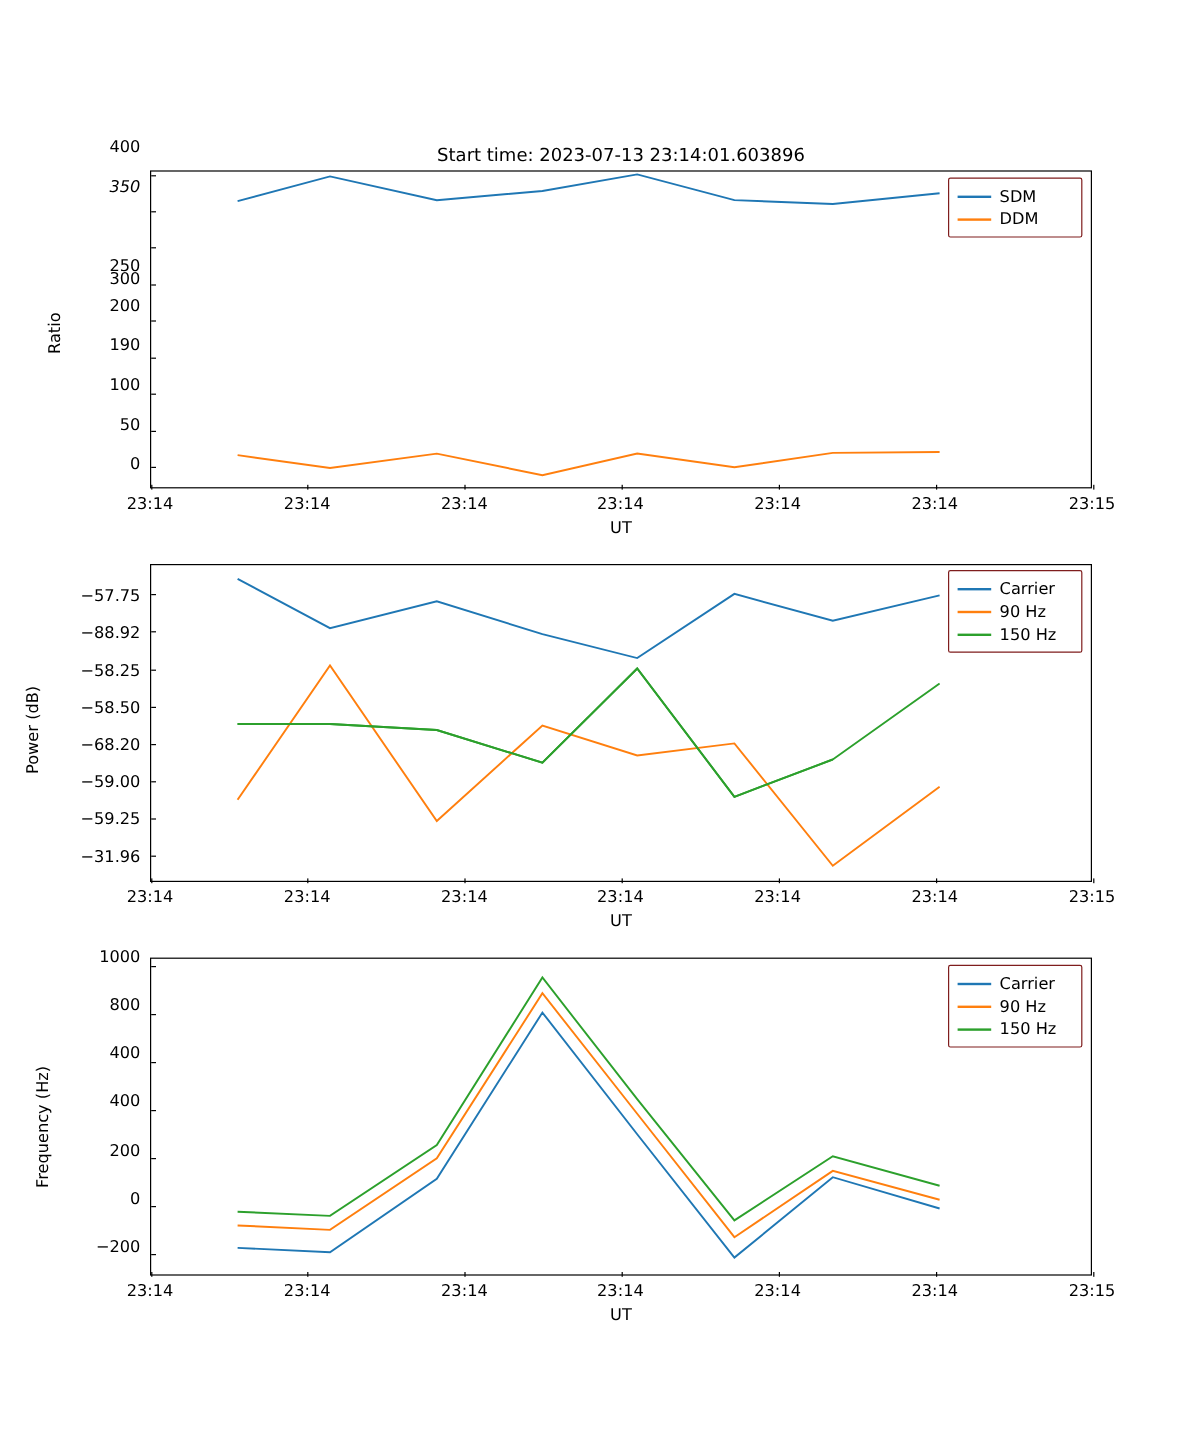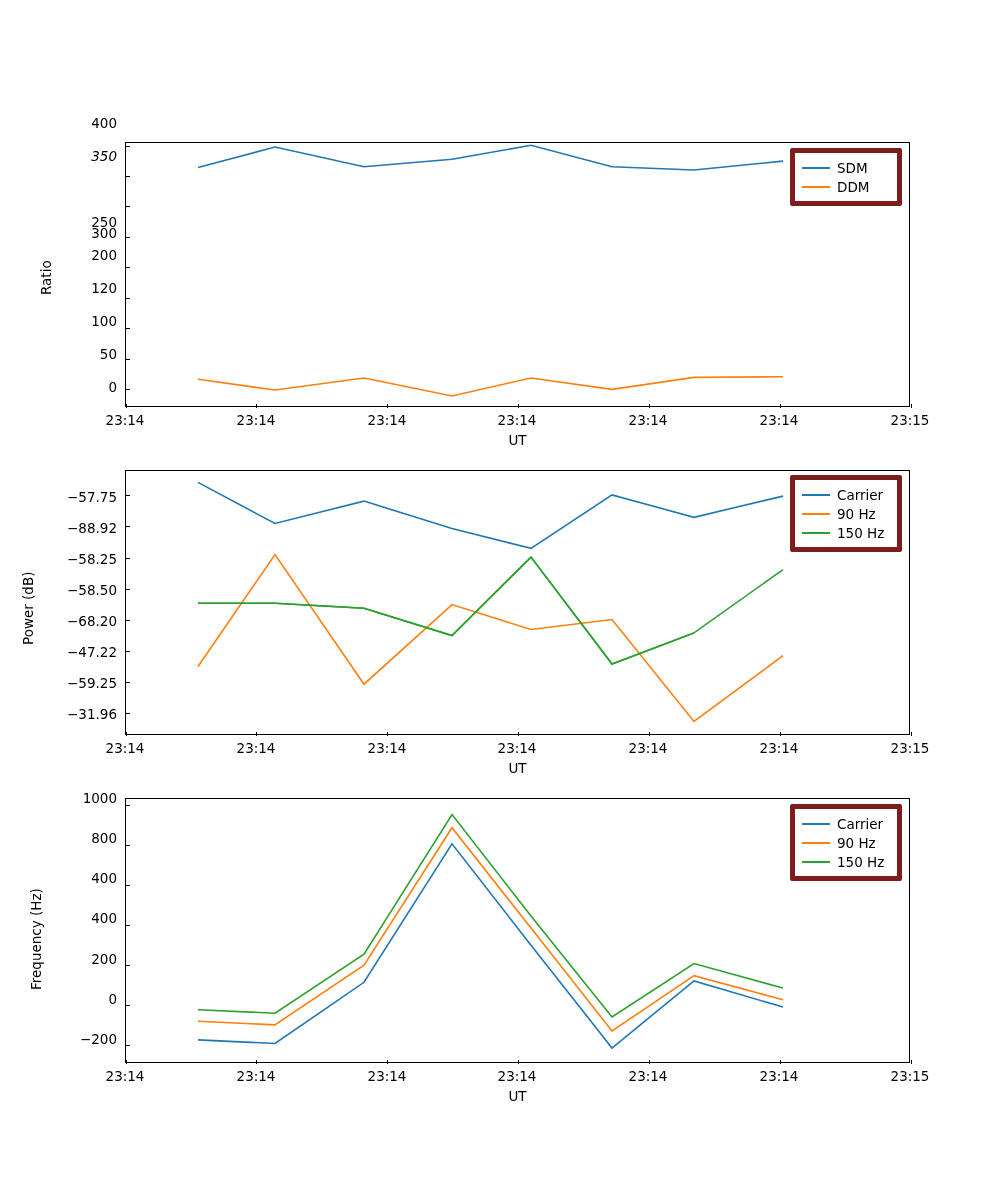--- a/index.html
+++ b/index.html
@@ -65,21 +65,21 @@
   }
   .chart-title {
     position: absolute;
     font-size: 15px;
     color: #000000;
     text-align: center;
     white-space: nowrap;
   }
   .legend {
     position: absolute;
-    border: 5px solid #7f1d1d;
+    border: 1px solid #7f1d1d;
     background: rgba(255,255,255,0.9);
     border-radius: 2px;
     padding: 5px 7px;
     box-sizing: border-box;
   }
   .legend-row {
     display: flex;
     align-items: center;
     height: 19px;
   }
@@ -99,20 +99,21 @@
     background: #000000;
   }
 </style>
 </head>
 <body>
 
 <div class="figure">
 
   <div class="panel" style="left:0px; top:120px; width:1000px; height:320px;">
 
+    <div class="chart-title" style="left:125px; top:0px; width:785px;">Start time: 2023-07-13 23:14:01.603896</div>
 
     <div class="axes-frame" style="left:125px; top:22px; width:785px; height:265px;">
         <div class="tick-mark" style="left: -0.5px; top: 261px; width: 1px; height: 4px;"></div>
         <div class="tick-mark" style="left: 130.333px; top: 261px; width: 1px; height: 4px;"></div>
         <div class="tick-mark" style="left: 261.167px; top: 261px; width: 1px; height: 4px;"></div>
         <div class="tick-mark" style="left: 392px; top: 261px; width: 1px; height: 4px;"></div>
         <div class="tick-mark" style="left: 522.833px; top: 261px; width: 1px; height: 4px;"></div>
         <div class="tick-mark" style="left: 653.667px; top: 261px; width: 1px; height: 4px;"></div>
         <div class="tick-mark" style="left: 784.5px; top: 261px; width: 1px; height: 4px;"></div>
         <div class="tick-mark" style="left: 0px; top: 246.224px; width: 4px; height: 1px;"></div>
@@ -129,21 +130,21 @@
     <svg class="plot-svg" width="1000" height="320">
 
       <polyline fill="none" stroke="#1f77b4" stroke-width="1.6" points="198,47.6 275,27.0 364,46.8 452,39.2 531,25.3 612,46.8 694,50.0 783,41.1"></polyline>
 
       <polyline fill="none" stroke="#ff7f0e" stroke-width="1.6" points="198,259.3 275,270.0 364,258.0 452,276.0 531,258.0 612,269.4 694,257.4 783,256.7"></polyline>
     </svg>
 
     <div class="ytick-label" style="left:65px; top:259px; width:52px;">0</div>
     <div class="ytick-label" style="left:65px; top:226px; width:52px;">50</div>
     <div class="ytick-label" style="left:65px; top:193px; width:52px;">100</div>
-    <div class="ytick-label" style="left:65px; top:160px; width:52px;">120</div>
+    <div class="ytick-label" style="left:65px; top:160px; width:52px;">190</div>
     <div class="ytick-label" style="left:65px; top:127px; width:52px;">200</div>
     <div class="ytick-label" style="left:65px; top:94px; width:52px;">250</div>
     <div class="ytick-label" style="left:65px; top:61px; width:52px;margin-top:44px;">300</div>
     <div class="ytick-label" style="left:65px; top:28px; width:52px;font-style:italic;">350</div>
     <div class="ytick-label" style="left:65px; top:-5px; width:52px;">400</div>
 
     <div class="tick-label" style="left:95px; top:292px; width:60px;">23:14</div>
     <div class="tick-label" style="left:226px; top:292px; width:60px;">23:14</div>
     <div class="tick-label" style="left:357px; top:292px; width:60px;">23:14</div>
     <div class="tick-label" style="left:487px; top:292px; width:60px;">23:14</div>
@@ -191,21 +192,21 @@
       <polyline fill="none" stroke="#1f77b4" stroke-width="1.6" points="198,27.4 275,68.5 364,46.1 452,73.5 531,93.4 612,39.9 694,62.3 783,41.1"></polyline>
 
       <polyline fill="none" stroke="#ff7f0e" stroke-width="1.6" points="198,211.5 275,99.6 364,229.2 452,149.6 531,174.5 612,164.5 694,266.5 783,200.6"></polyline>
 
       <polyline fill="none" stroke="#2ca02c" stroke-width="1.6" points="198,148.3 275,148.3 364,153.3 452,180.6 531,102.1 612,209.0 694,177.9 ञ783,114.6"></polyline>
       <polyline fill="none" stroke="#2ca02c" stroke-width="1.6" points="198,148.3 275,148.3 364,153.3 452,180.6 531,102.1 612,209.0 694,177.9 783,114.6"></polyline>
     </svg>
 
     <div class="ytick-label" style="left:40px; top:251px; width:77px;">−31.96</div>
     <div class="ytick-label" style="left:40px; top:220px; width:77px;">−59.25</div>
-    <div class="ytick-label" style="left:40px; top:189px; width:77px;">−47.22</div>
+    <div class="ytick-label" style="left:40px; top:189px; width:77px;">−59.00</div>
     <div class="ytick-label" style="left:40px; top:158px; width:77px;">−68.20</div>
     <div class="ytick-label" style="left:40px; top:127px; width:77px;">−58.50</div>
     <div class="ytick-label" style="left:40px; top:96px; width:77px;">−58.25</div>
     <div class="ytick-label" style="left:40px; top:65px; width:77px;">−88.92</div>
     <div class="ytick-label" style="left:40px; top:34px; width:77px;">−57.75</div>
 
     <div class="tick-label" style="left:95px; top:285px; width:60px;">23:14</div>
     <div class="tick-label" style="left:226px; top:285px; width:60px;">23:14</div>
     <div class="tick-label" style="left:357px; top:285px; width:60px;">23:14</div>
     <div class="tick-label" style="left:487px; top:285px; width:60px;">23:14</div>

